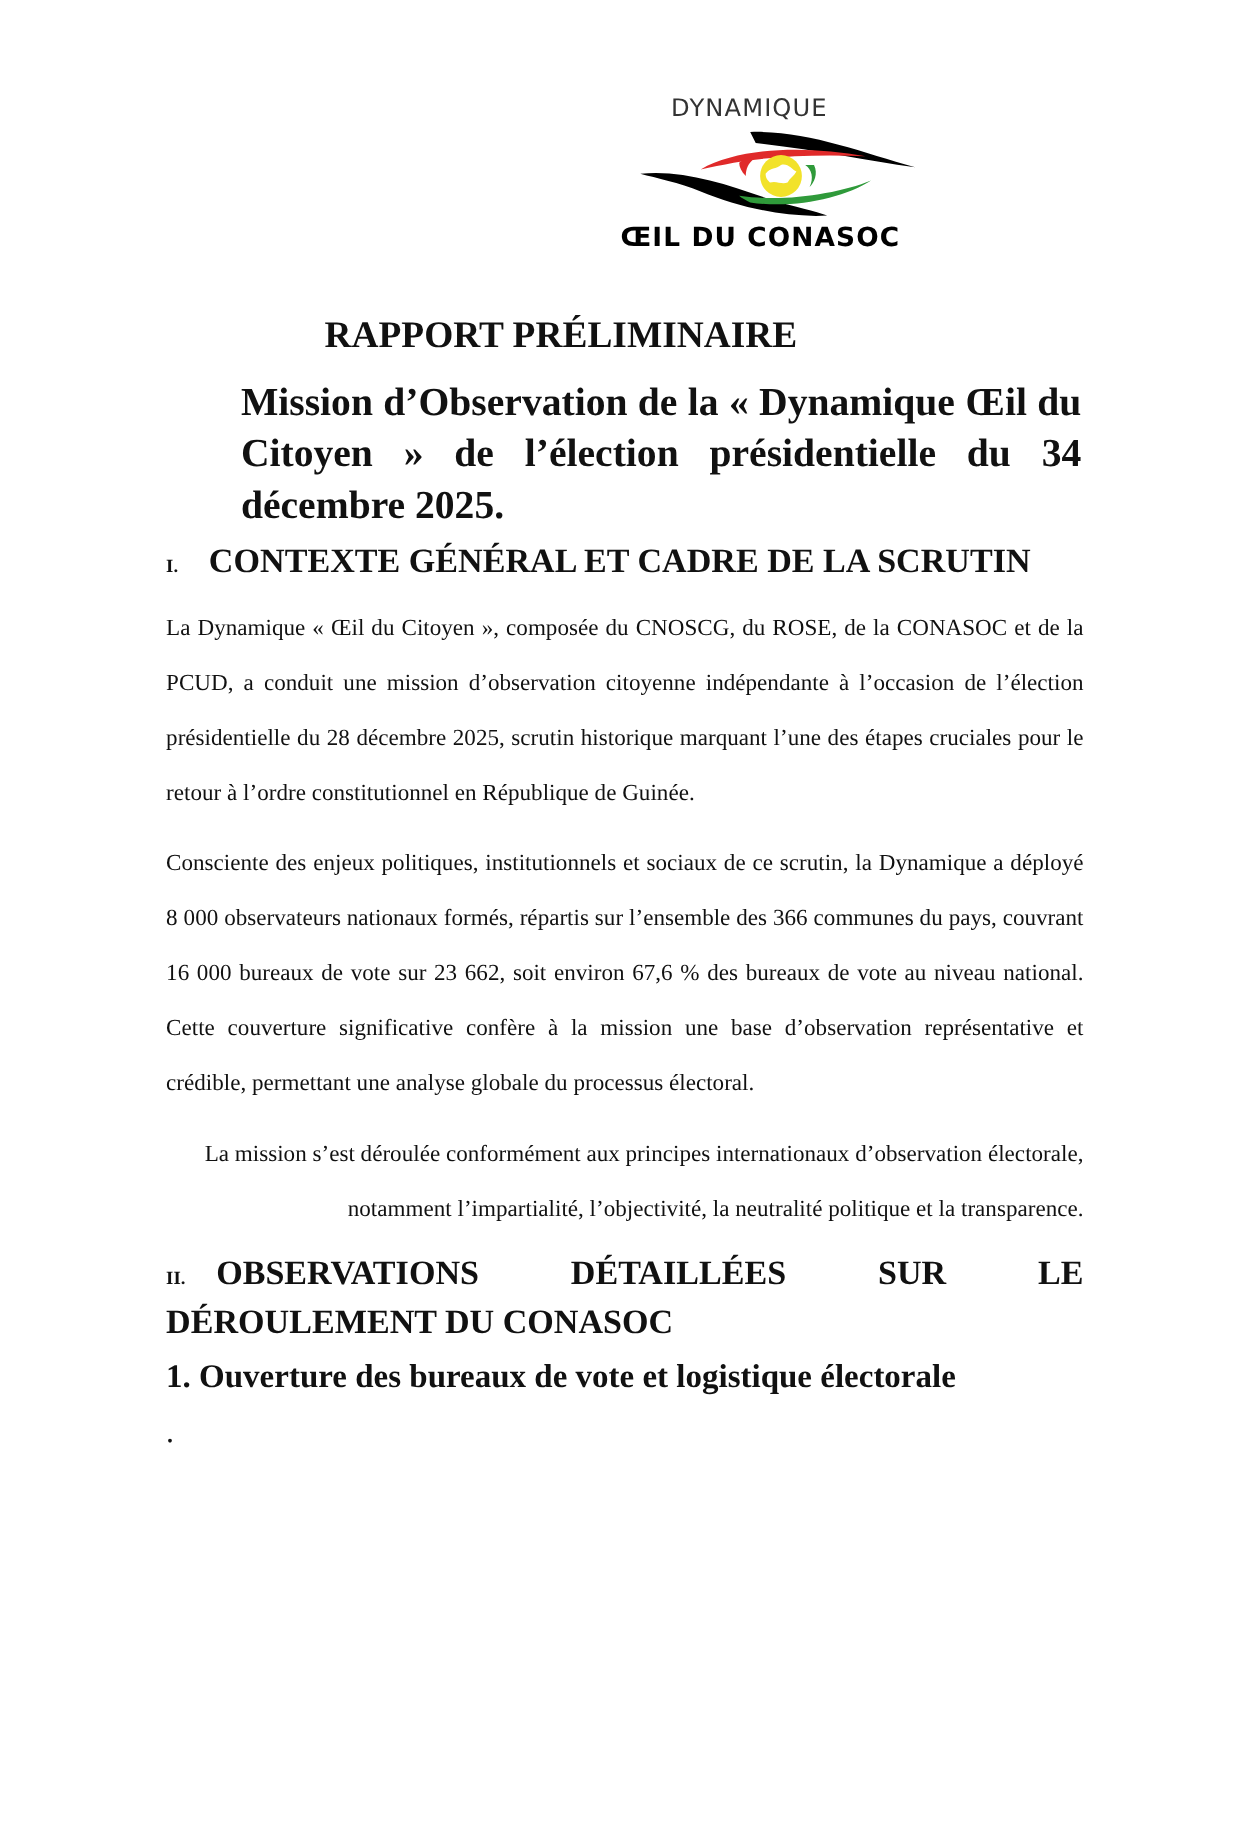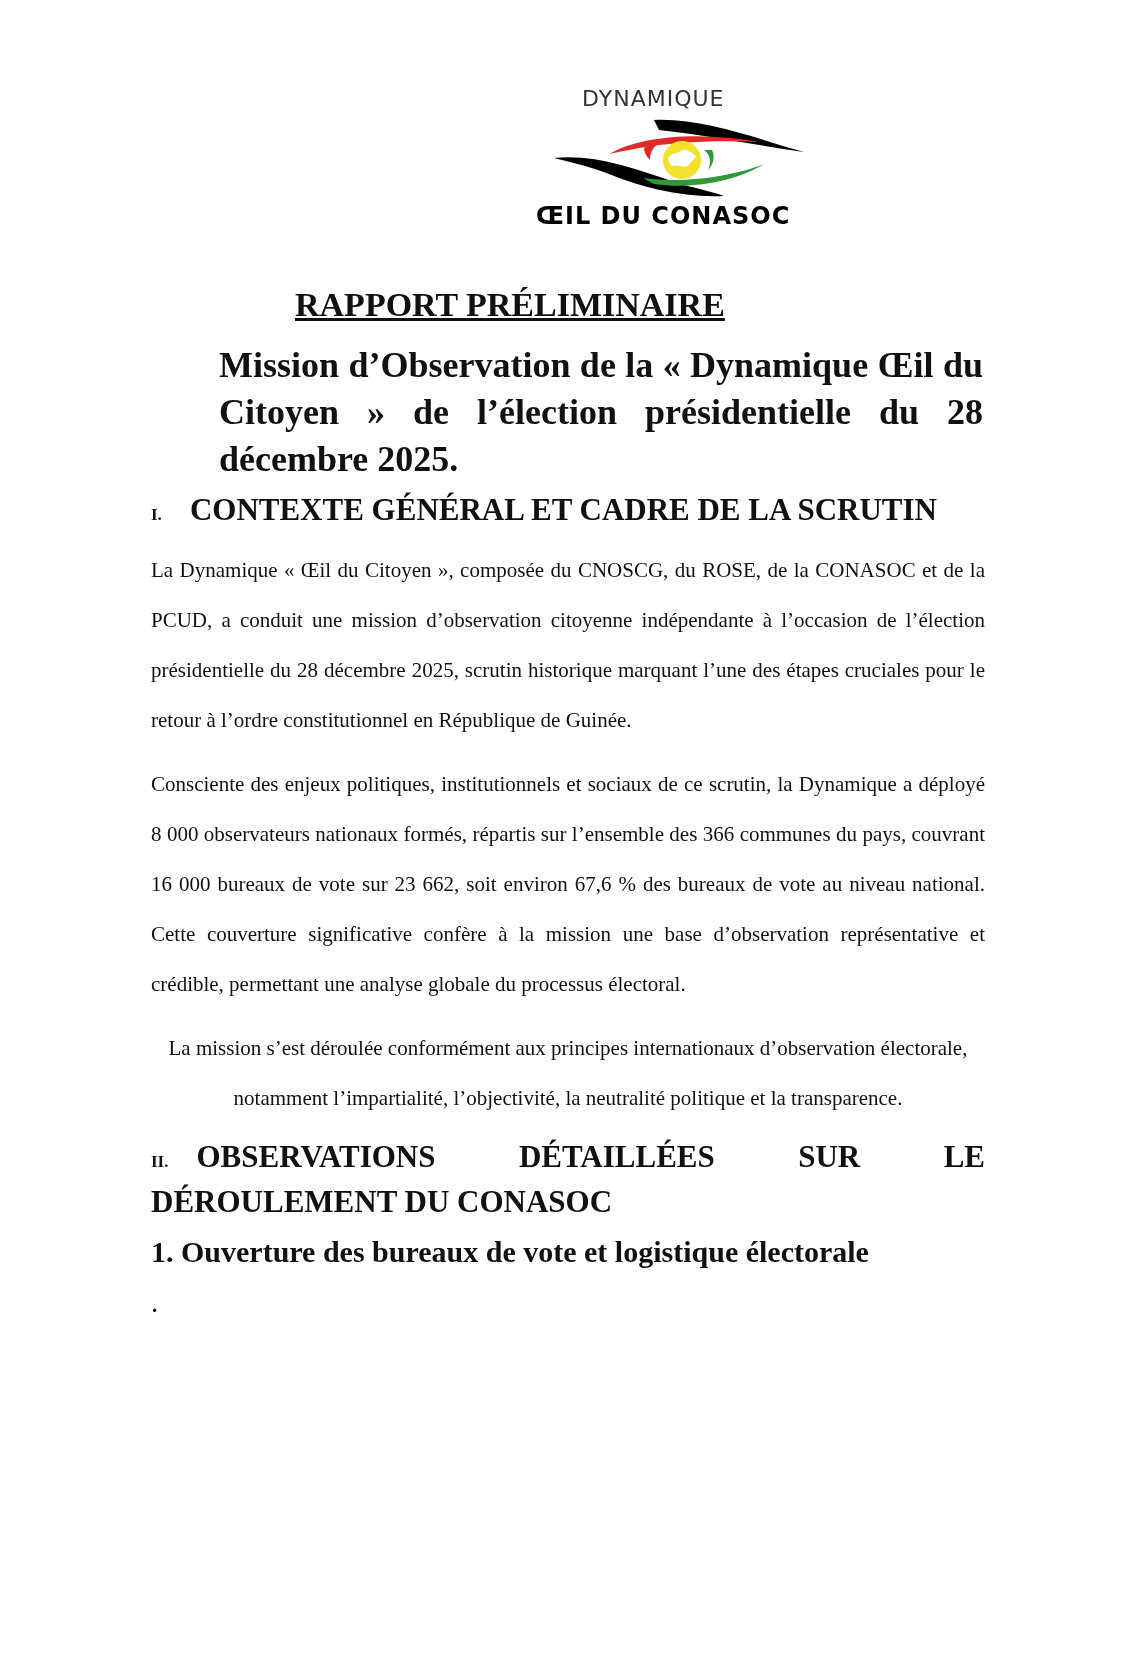--- a/index.html
+++ b/index.html
@@ -10,21 +10,21 @@
     body {
       width: 1125px;
       height: 1679px;
       position: relative;
       overflow: hidden;
       font-family: "Liberation Serif", "DejaVu Serif", serif;
       color: #111111;
     }
     .logo {
       position: absolute;
-      left: 536px;
+      left: 564px;
       top: 82px;
       width: 290px;
       height: 150px;
     }
     .logo-top {
       position: absolute;
       left: 46px;
       top: 4px;
       font-family: "DejaVu Sans", "Liberation Sans", sans-serif;
       font-size: 22px;
@@ -51,21 +51,20 @@
       white-space: nowrap;
     }
     .title {
       position: absolute;
       left: 295px;
       top: 286px;
       font-size: 34px;
       font-weight: bold;
       white-space: nowrap;
       margin: 0;
-      text-decoration: underline;
     }
     .subtitle {
       position: absolute;
       left: 219px;
       top: 342px;
       width: 764px;
       font-size: 36px;
       font-weight: bold;
       line-height: 47px;
       text-align: justify;
@@ -96,21 +95,21 @@
       margin: 0 0 20px 0;
       white-space: nowrap;
     }
     .para {
       font-size: 21px;
       line-height: 50px;
       text-align: justify;
       margin: 0 0 14px 0;
     }
     .para.left {
-      text-align: center;
+      text-align: right;
     }
     .para.last {
       margin-bottom: 0;
     }
     .trailing-dot {
       font-size: 29px;
       line-height: 20px;
       margin: 0;
     }
   </style>
@@ -132,21 +131,21 @@
     <path d="M150 32 C156 36 158 44 154 52 C158 48 162 40 158 32 Z" fill="#2f9a3a"></path>
 
     <circle cx="128" cy="42" r="19" fill="#f2e22a"></circle>
 
     <path d="M114 40 C118 34 124 36 128 32 C134 30 138 36 142 38 C140 42 136 44 134 48 C128 50 124 46 118 48 C116 46 114 44 114 40 Z" fill="#ffffff"></path>
   </svg>
   <div class="logo-bottom">ŒIL DU CONASOC</div>
 </div>
 
 <h1 class="title">RAPPORT PRÉLIMINAIRE</h1>
-<h2 class="subtitle">Mission d’Observation de la « Dynamique Œil du Citoyen » de l’élection présidentielle du 28 décembre 2025.</h2>
+<h2 class="subtitle">Mission d’Observation de la « Dynamique Œil du Citoyen » de l’élection présidentielle du 34 décembre 2025.</h2>
 
 <div class="content">
 
   <div>
     <h3 class="section-heading">
       <span class="numeral">I.</span><span>CONTEXTE GÉNÉRAL ET CADRE DE LA SCRUTIN</span>
     </h3>
     <p class="para">La Dynamique « Œil du Citoyen », composée du CNOSCG, du ROSE, de la CONASOC et de la PCUD, a conduit une mission d’observation citoyenne indépendante à l’occasion de l’élection présidentielle du 28 décembre 2025, scrutin historique marquant l’une des étapes cruciales pour le retour à l’ordre constitutionnel en République de Guinée.</p>
     <p class="para">Consciente des enjeux politiques, institutionnels et sociaux de ce scrutin, la Dynamique a déployé 8 000 observateurs nationaux formés, répartis sur l’ensemble des 366 communes du pays, couvrant 16 000 bureaux de vote sur 23 662, soit environ 67,6 % des bureaux de vote au niveau national. Cette couverture significative confère à la mission une base d’observation représentative et crédible, permettant une analyse globale du processus électoral.</p>
     <p class="para left">La mission s’est déroulée conformément aux principes internationaux d’observation électorale, notamment l’impartialité, l’objectivité, la neutralité politique et la transparence.</p>

